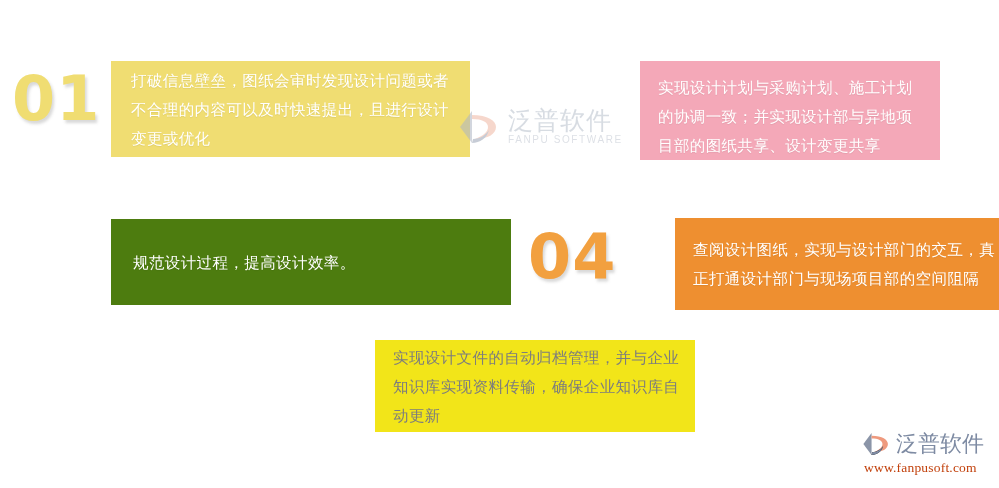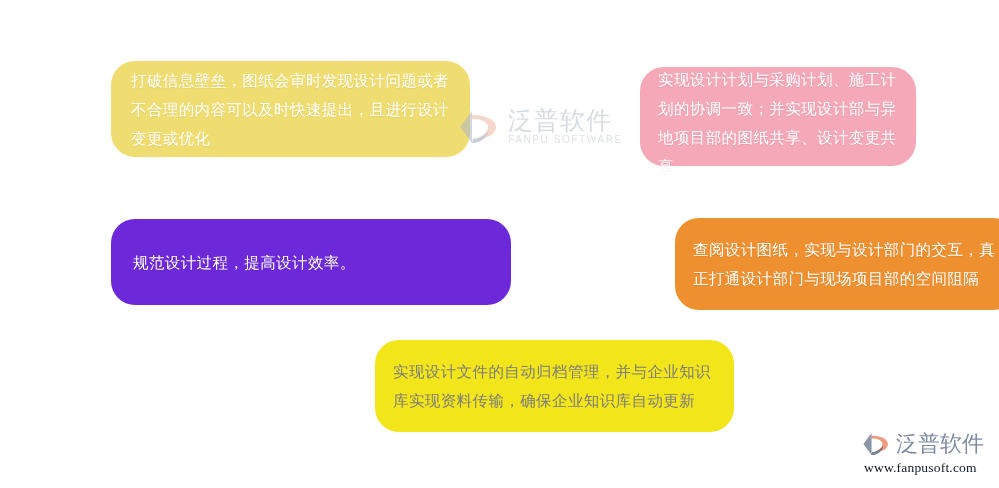--- a/index.html
+++ b/index.html
@@ -46,55 +46,54 @@
     position: absolute;
     box-sizing: border-box;
     color: #ffffff;
     font-family: "Liberation Sans", sans-serif;
     font-size: 15.5px;
     line-height: 29px;
     letter-spacing: 0.4px;
     text-shadow: 0 1px 1px rgba(0,0,0,0.07);
     display: flex;
     align-items: center;
-    border-radius: 24px;
   }
   .box p {
     margin: 0;
     padding: 0;
     width: 100%;
   }
 
   .box-01 {
     left: 111px;  top: 61px;
     width: 359px; height: 96px;
     background: #f0dd72;
     padding: 10px 18px 10px 20px;
   }
   .box-02 {
-    left: 640px;  top: 67px;
-    width: 276px; height: 99px;
+    left: 640px;  top: 61px;
+    width: 300px; height: 99px;
     background: #f4a8b8;
     padding: 22px 14px 10px 18px;
   }
   .box-03 {
     left: 111px;  top: 219px;
     width: 400px; height: 86px;
-    background: #6d28d9;
+    background: #4d7c0f;
     padding: 10px 18px 10px 22px;
   }
   .box-04 {
     left: 675px;  top: 218px;
     width: 342px; height: 92px;
     background: #ee8f30;
     padding: 10px 14px 10px 18px;
   }
   .box-05 {
     left: 375px;  top: 340px;
-    width: 359px; height: 92px;
+    width: 320px; height: 92px;
     background: #f2e519;
     color: #7d7d7d;
     padding: 10px 14px 10px 18px;
     text-shadow: none;
   }
 
   
   .watermark {
     position: absolute;
     left: 458px;
@@ -161,32 +160,33 @@
     font-size: 22px;
     line-height: 24px;
     color: #7e8ba3;
     letter-spacing: 0px;
     white-space: nowrap;
   }
   .logo-url {
     font-family: "Liberation Serif", serif;
     font-size: 13.5px;
     line-height: 16px;
-    color: #0f172a;
+    color: #c2410c;
     letter-spacing: 0.2px;
     margin-top: 2px;
     margin-left: 2px;
     white-space: nowrap;
   }
 </style>
 </head>
 <body>
 
 <div id="canvas">
 
+  <div class="num num-01">01</div>
   <div class="box box-01">
     <p>打破信息壁垒，图纸会审时发现设计问题或者不合理的内容可以及时快速提出，且进行设计变更或优化</p>
   </div>
 
   <div class="box box-02">
     <p>实现设计计划与采购计划、施工计划的协调一致；并实现设计部与异地项目部的图纸共享、设计变更共享</p>
   </div>
 
   <div class="watermark">
     <svg class="wm-mark" viewBox="0 0 44 40">
@@ -197,20 +197,21 @@
     <div class="wm-text">
       <div class="wm-cn">泛普软件</div>
       <div class="wm-en">FANPU SOFTWARE</div>
     </div>
   </div>
 
   <div class="box box-03">
     <p>规范设计过程，提高设计效率。</p>
   </div>
 
+  <div class="num num-04">04</div>
   <div class="box box-04">
     <p>查阅设计图纸，实现与设计部门的交互，真正打通设计部门与现场项目部的空间阻隔</p>
   </div>
 
   <div class="box box-05">
     <p>实现设计文件的自动归档管理，并与企业知识库实现资料传输，确保企业知识库自动更新</p>
   </div>
 
   <div class="logo">
     <div class="logo-row">

